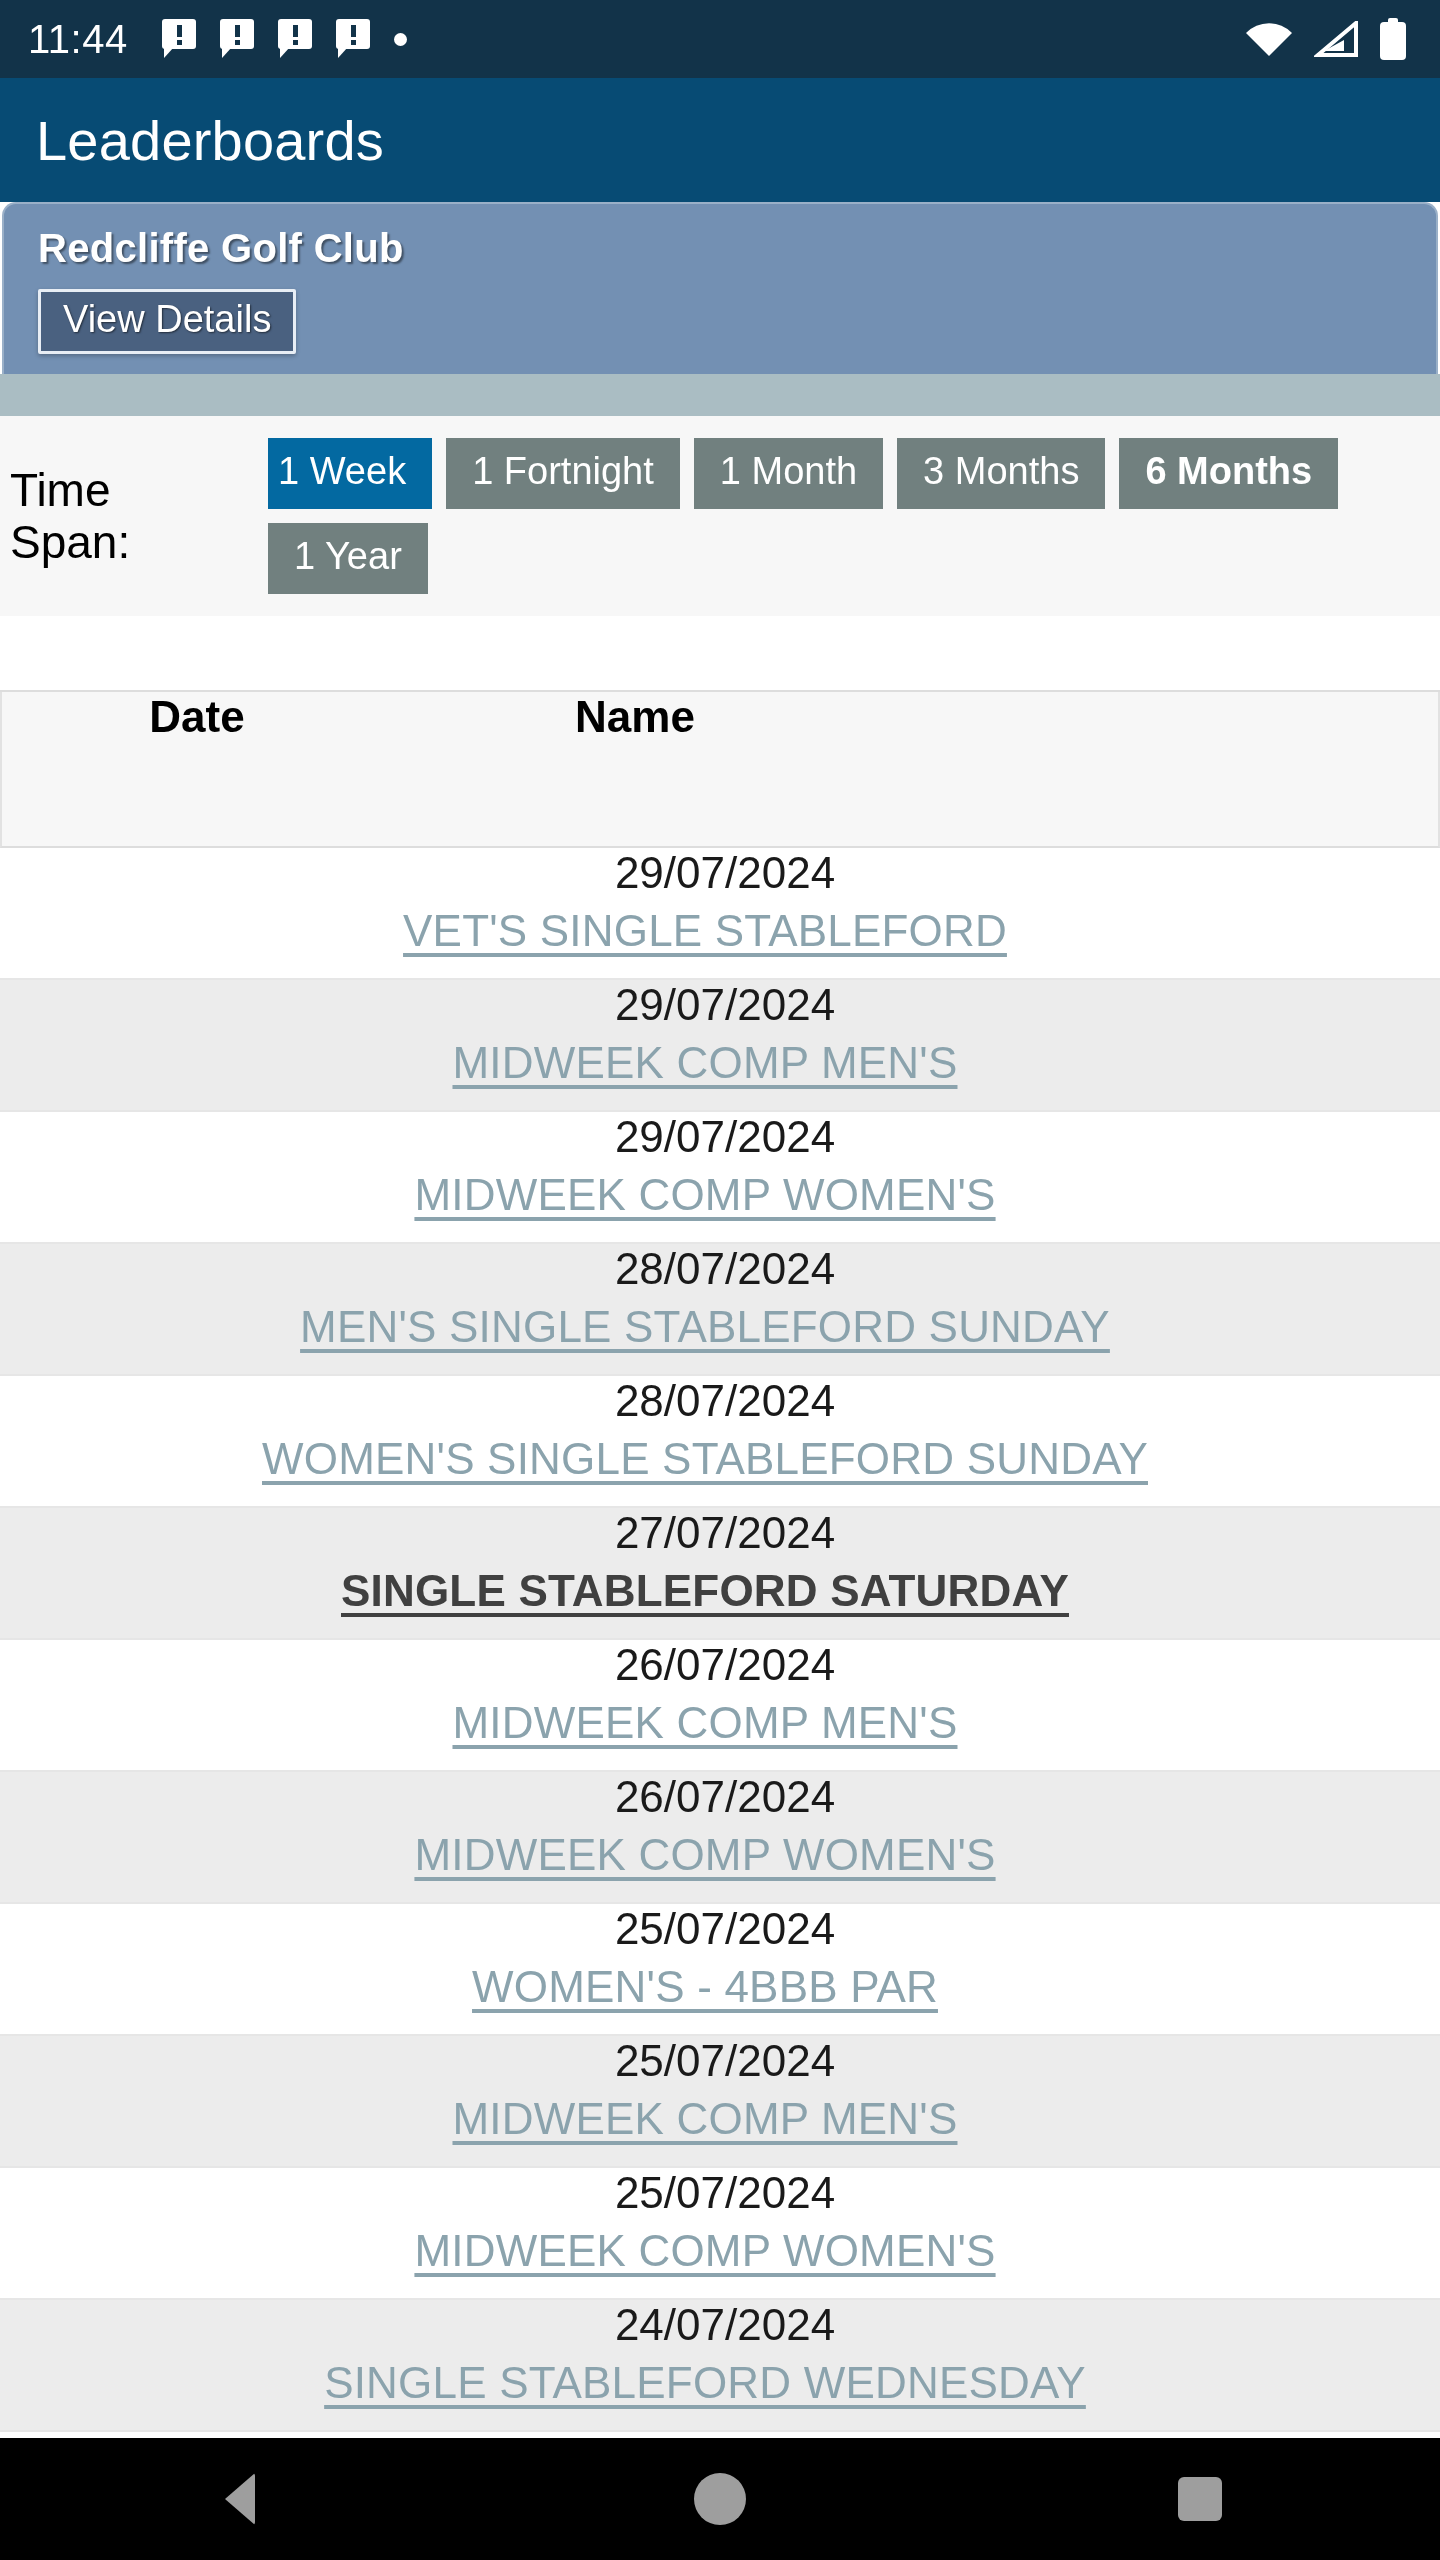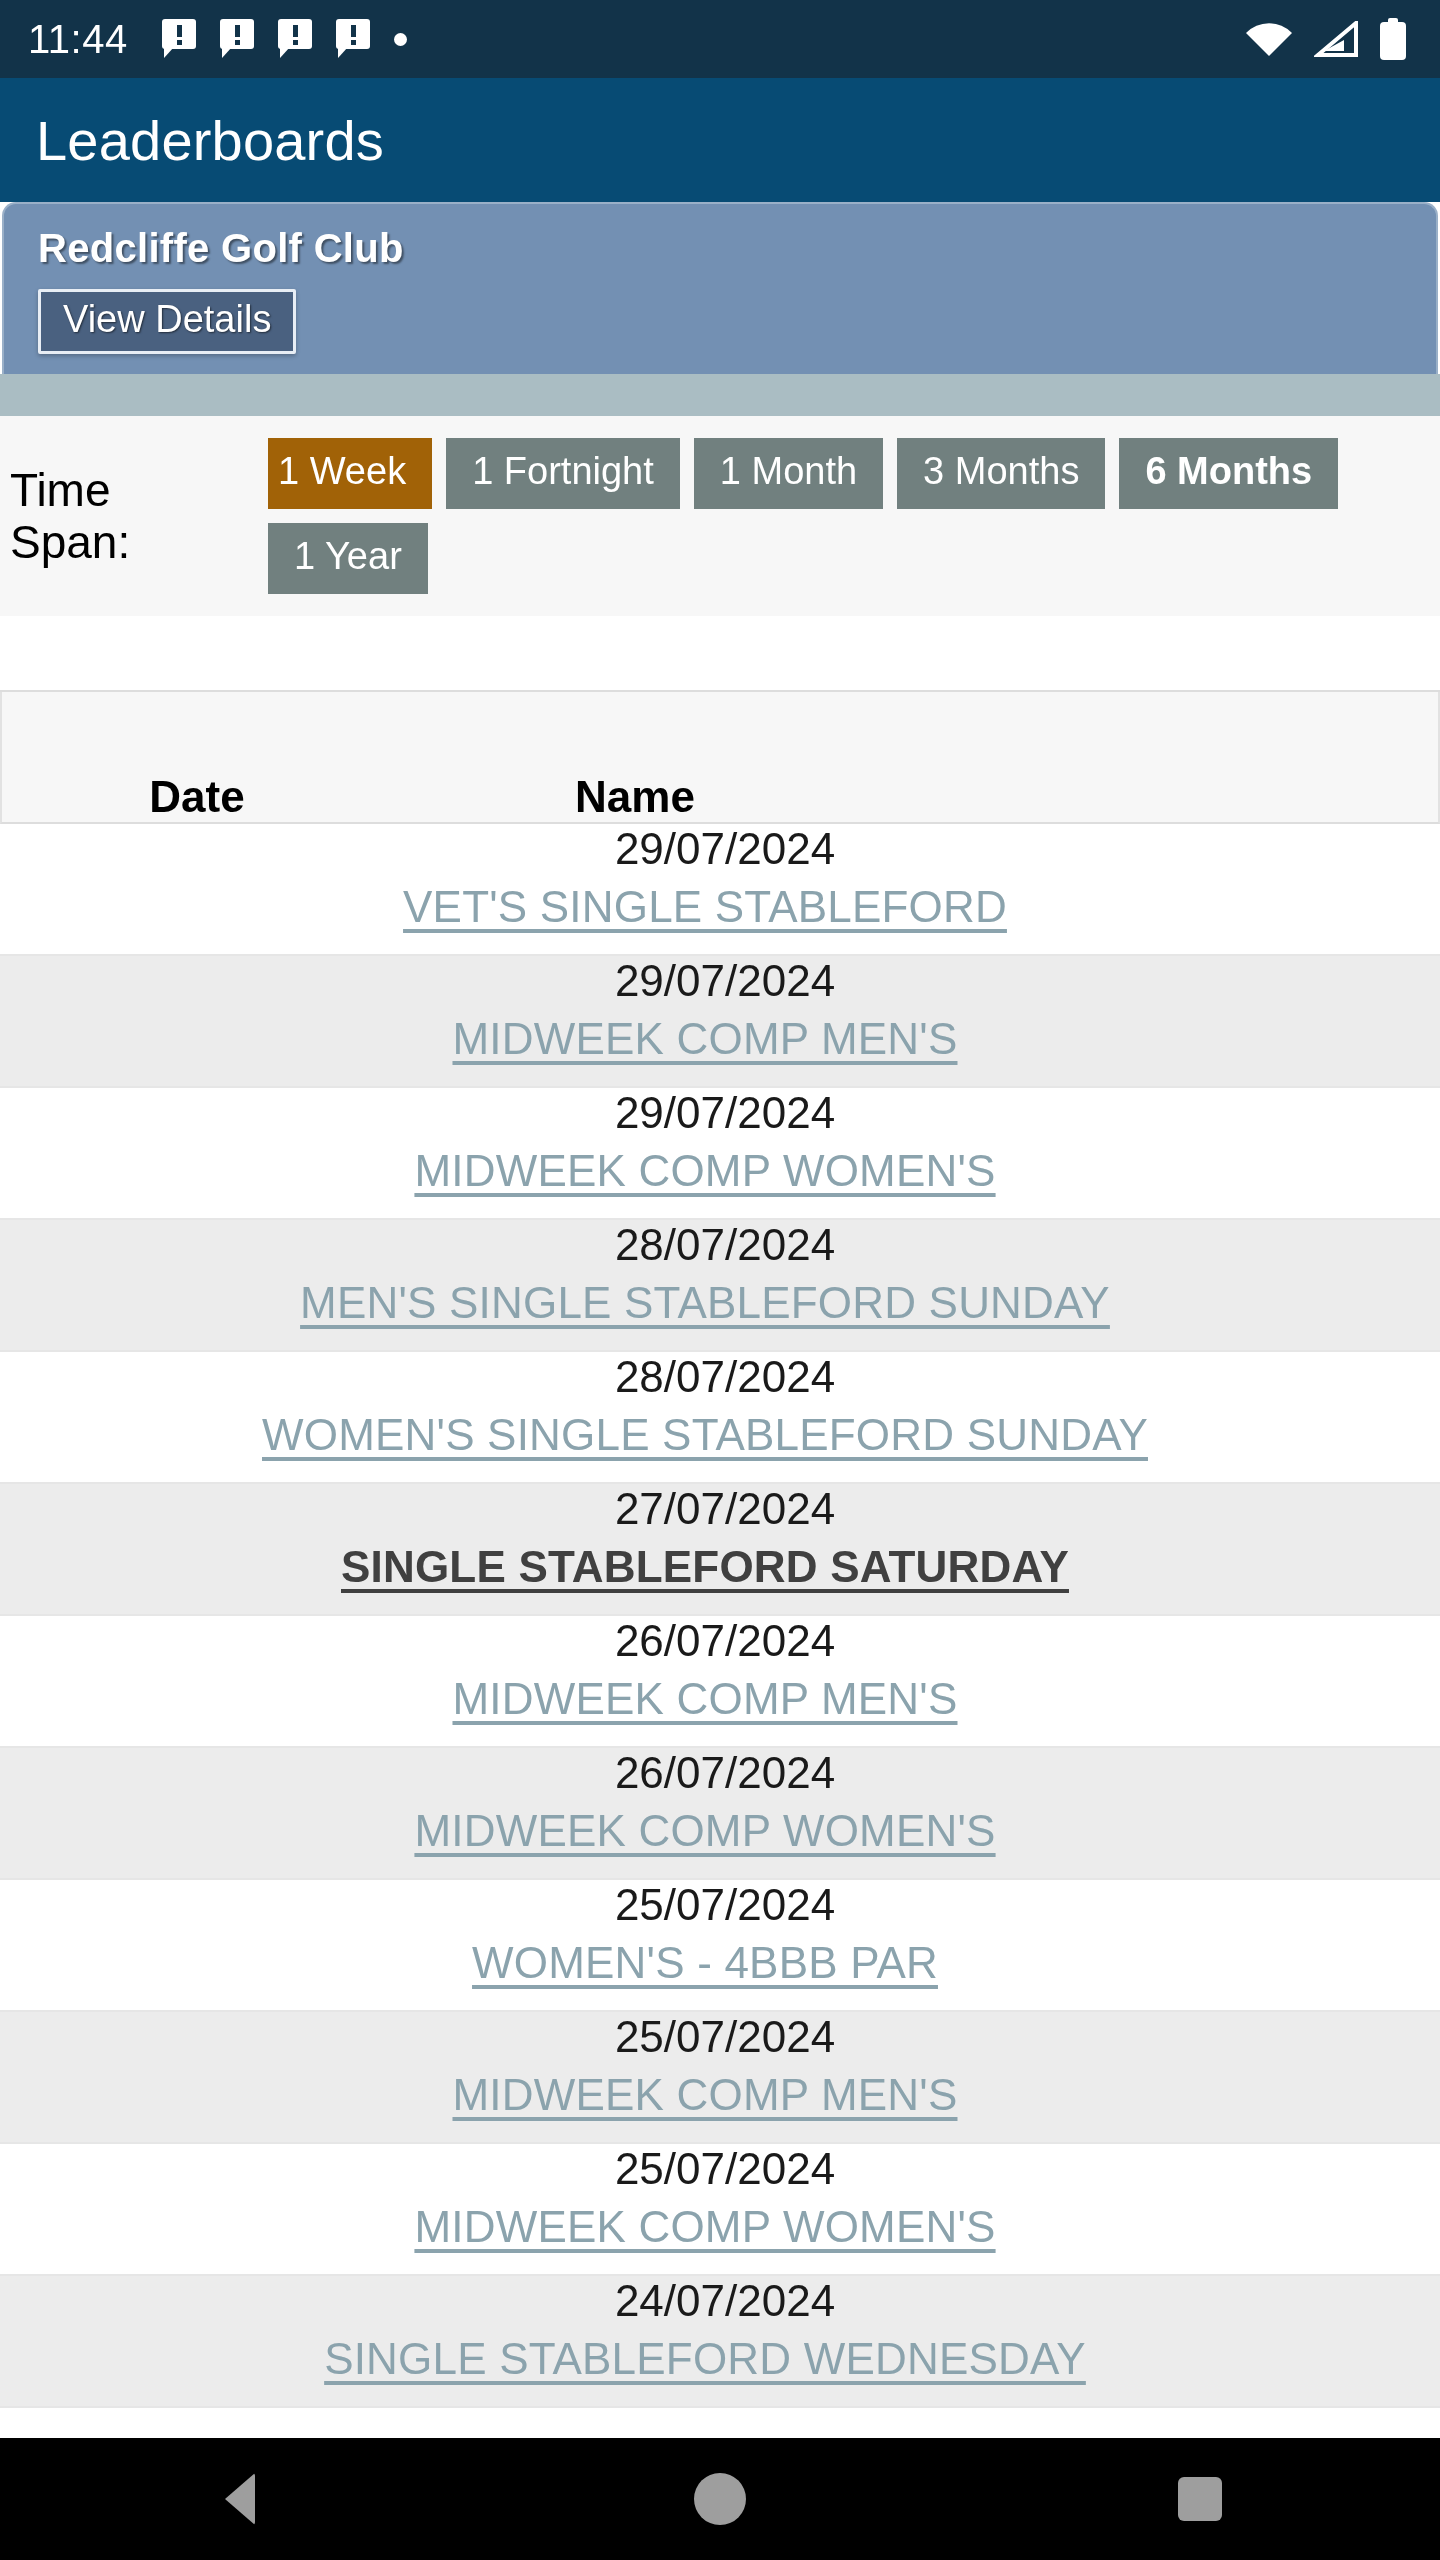--- a/index.html
+++ b/index.html
@@ -116,22 +116,22 @@
   }
 
   
   .table{ width:1440px; border-top:2px solid #dddddd; }
   .thead{
     display:flex;
     background:#f7f7f7;
     border-bottom:2px solid #dddddd;
     border-left:2px solid #e2e2e2;
     border-right:2px solid #e2e2e2;
-    height:132px;
-    align-items:flex-end;
+    height:156px;
+    align-items:flex-start;
   }
   .th-date{ width:390px; text-align:center; font-size:44px; font-weight:bold; color:#000; }
   .th-name{ flex:1; text-align:center; font-size:44px; font-weight:bold; color:#000; padding-right:560px; }
   .trow{
     display:flex; align-items:center;
     min-height:132px;
     border-bottom:2px solid #e6e6e6;
     background:#ffffff;
     flex-direction:column;
   }
@@ -240,21 +240,21 @@
     <div class="view-details-btn">View Details</div>
   </div>
   <div class="club-strip"></div>
 
   <div class="timespan">
     <div class="timespan-label">
       <span>Time</span><br>
       <span>Span:</span>
     </div>
     <div class="timespan-btns">
-      <button class="ts-btn" style="background: #a16207; padding-left: 10px;">1 Week</button>
+      <button class="ts-btn" style="background: #0369a1; padding-left: 10px;">1 Week</button>
       <button class="ts-btn" style="background: rgb(113, 128, 127);">1 Fortnight</button>
       <button class="ts-btn" style="background: rgb(113, 128, 127);">1 Month</button>
       <button class="ts-btn" style="background: rgb(113, 128, 127);">3 Months</button>
       <button class="ts-btn" style="background: rgb(113, 128, 127); font-weight: bold;">6 Months</button>
       <button class="ts-btn" style="background: rgb(113, 128, 127); text-align: right;">1 Year</button>
     </div>
   </div>
 
   <div class="table-clip">
     <div class="table">

